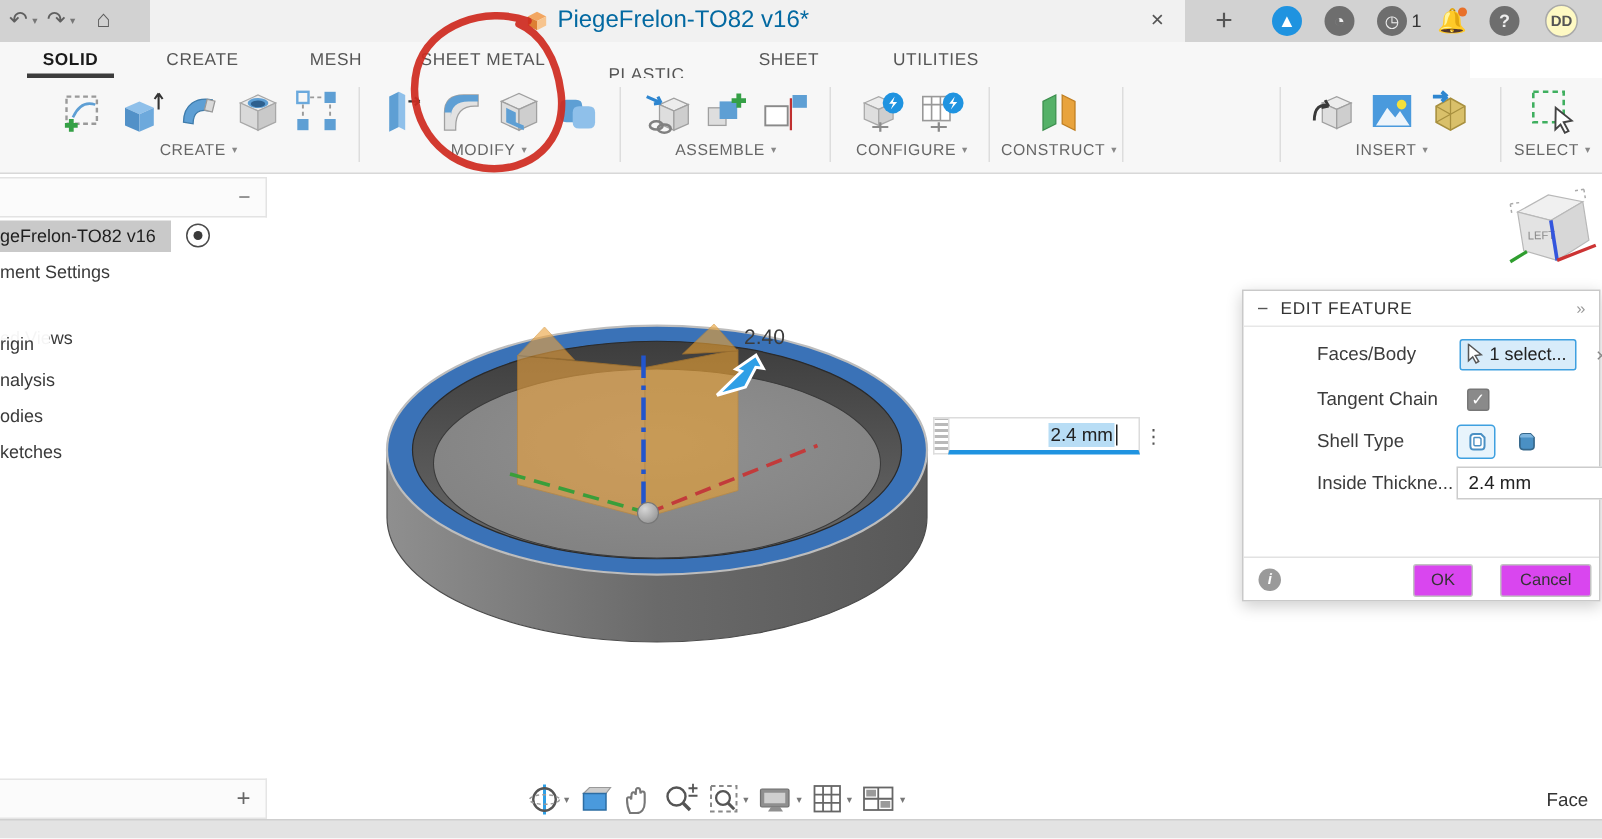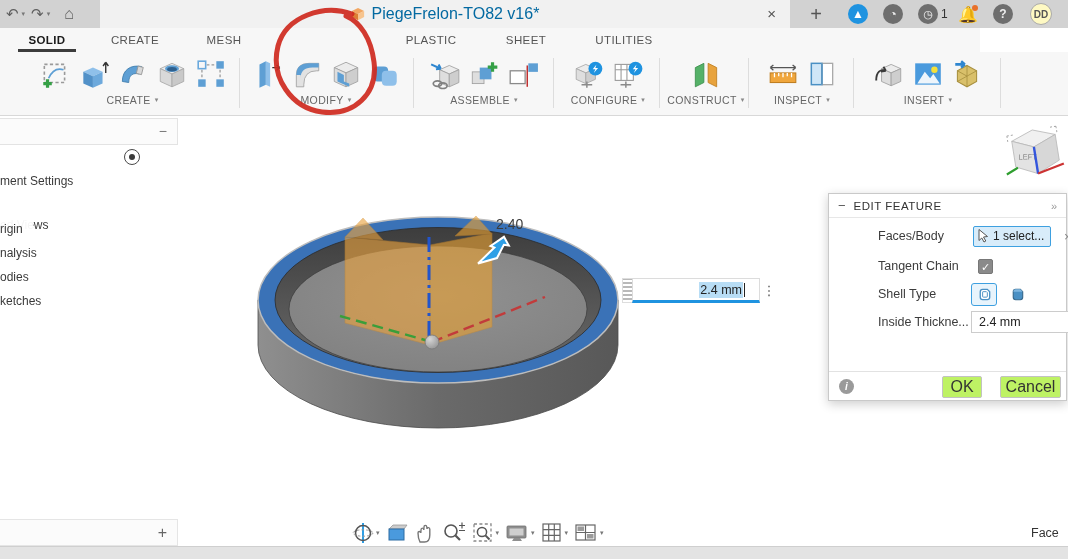--- a/index.html
+++ b/index.html
@@ -79,21 +79,21 @@
   .row-x { position:absolute; left:198px; color:#888; font-size:13px; }
   .chk { position:absolute; left:112px; width:15px; height:15px; background:#8a8a8a; border:1px solid #777; color:#fff; font-size:11px; line-height:14px; text-align:center; border-radius:2px; }
   .st-btn { position:absolute; width:26px; height:23px; border-radius:3px; display:flex; align-items:center; justify-content:center; }
   .st-btn.on { left:105px; border:1.5px solid #3ea0e0; background:#e8f4fc; }
   .st-btn.off { left:138px; border:1px solid transparent; }
   .txt-input { position:absolute; left:105px; width:110px; height:22px; border:1px solid #ccc; background:#fff; font-size:12.5px; color:#222; display:flex; align-items:center; padding-left:7px; }
   .dd { position:absolute; left:105px; width:110px; height:22px; border:1px solid #ccc; background:#fff; display:flex; align-items:center; gap:5px; padding:0 5px; font-size:12.5px; color:#222; }
   .dd .dd-caret { margin-left:auto; font-size:8px; color:#888; }
   .dlg-foot { position:absolute; left:0; top:177px; width:100%; height:30px; border-top:1px solid #e2e2e2; }
   .info-ico { position:absolute; left:10px; top:7px; width:15px; height:15px; border-radius:50%; background:#9a9a9a; color:#fff; font-size:10px; font-style:italic; font-weight:bold; text-align:center; line-height:15px; }
-  .btn { position:absolute; top:4px; height:22px; background:#bef264; border:1px solid #c2c2c2; border-radius:2px; font-size:16px; color:#333; display:flex; align-items:center; justify-content:center; }
+  .btn { position:absolute; top:4px; height:22px; background:#d946ef; border:1px solid #c2c2c2; border-radius:2px; font-size:11px; color:#333; display:flex; align-items:center; justify-content:center; }
   .btn.ok { left:113px; width:40px; }
   .btn.cancel { left:171px; width:61px; }
 
   
   .navbar { position:absolute; left:352px; top:519px; height:27px; display:flex; align-items:center; gap:6px; z-index:10; }
   .nav-btn { display:inline-flex; align-items:center; gap:2px; }
   .nav-btn .mini-caret { font-size:7px; color:#777; }
   .status-face { position:absolute; left:1031px; top:526px; font-size:12.5px; color:#333; z-index:10; }
   .timeline { position:absolute; left:0; top:546px; width:1068px; height:13px; background:#e3e3e3; border-top:1px solid #cfcfcf; }
 </style>
@@ -127,21 +127,22 @@
     <span class="tb-ico tb-bell">🔔</span>
     <span class="bell-dot"></span>
     <span class="tb-ico tb-help">?</span>
     <span class="tb-ico tb-avatar">DD</span>
   </div>
 
   <div class="ribbontabs">
     <span class="rtab active" style="left:18px;width:58px;">SOLID</span>
     <span class="rtab" style="left:98px;width:74px;">CREATE</span>
     <span class="rtab" style="left:196px;width:56px;">MESH</span>
-    <span class="rtab" style="left:398px;width:66px;">PLASTIC</span>
+    <span class="rtab" style="left:272px;width:100px;">SHEET METAL</span>
+    <span class="rtab" style="left:398px;width:66px;margin-top:10px;">PLASTIC</span>
     <span class="rtab" style="left:490px;width:72px;">SHEET</span>
     <span class="rtab" style="left:586px;width:76px;">UTILITIES</span>
   </div>
 
   <div class="ribbon">
 
     <div class="rgroup" style="left:30px;width:205px;">
       <div class="gicons">
         <span class="ribbon-btn">
             <svg width="32" height="32" viewBox="0 0 30 30">
@@ -299,42 +300,20 @@
             </svg>
           </span>
       </div>
       <div class="glabel">
           <span>CONSTRUCT</span>
           <span class="mini-caret">▾</span>
         </div>
     </div>
     <div class="vsep" style="left:748px;"></div>
 
-    <div class="rgroup" style="left:752px;width:100px;">
-      <div class="gicons">
-        <span class="ribbon-btn">
-            <svg width="32" height="32" viewBox="0 0 30 30">
-              <path d="M3 9 h24 M3 9 l3 -2.5 M3 9 l3 2.5 M27 9 l-3 -2.5 M27 9 l-3 2.5" stroke="#555" stroke-width="1.2" fill="none"></path>
-              <rect x="3" y="14" width="24" height="9" fill="#f0a63c" stroke="#c07f21" stroke-width="1"></rect>
-              <path d="M7 14 v4 M11 14 v3 M15 14 v4 M19 14 v3 M23 14 v4" stroke="#fff" stroke-width="1.2"></path>
-            </svg>
-          </span>
-        <span class="ribbon-btn">
-            <svg width="32" height="32" viewBox="0 0 30 30">
-              <rect x="5" y="5" width="10" height="20" fill="#cfe6f7" stroke="#4a90c4" stroke-width="1.4"></rect>
-              <rect x="15" y="5" width="10" height="20" fill="#fff" stroke="#a8a8a8" stroke-width="1.2"></rect>
-              <path d="M15 5 v20" stroke="#4a90c4" stroke-width="1.4"></path>
-            </svg>
-          </span>
-      </div>
-      <div class="glabel">
-          <span>INSPECT</span>
-          <span class="mini-caret">▾</span>
-        </div>
-    </div>
     <div class="vsep" style="left:853px;"></div>
 
     <div class="rgroup" style="left:858px;width:140px;">
       <div class="gicons">
         <span class="ribbon-btn">
             <svg width="32" height="32" viewBox="0 0 30 30">
               <polygon points="8,10 17,6 26,10 17,14" fill="#ececec" stroke="#a0a0a0" stroke-width="0.8"></polygon>
               <polygon points="8,10 17,14 17,26 8,22" fill="#dedede" stroke="#a0a0a0" stroke-width="0.8"></polygon>
               <polygon points="17,14 26,10 26,22 17,26" fill="#cecece" stroke="#a0a0a0" stroke-width="0.8"></polygon>
               <path d="M3 21 C3 13 7 10 12 12 M12 12 l-4.5 0.8 M12 12 l-2.2 -3.8" stroke="#3a3a3a" stroke-width="1.8" fill="none"></path>
@@ -355,29 +334,44 @@
             </svg>
           </span>
       </div>
       <div class="glabel">
           <span>INSERT</span>
           <span class="mini-caret">▾</span>
         </div>
     </div>
     <div class="vsep" style="left:1000px;"></div>
 
+    <div class="rgroup" style="left:1004px;width:62px;">
+      <div class="gicons">
+        <span class="ribbon-btn">
+            <svg width="32" height="32" viewBox="0 0 30 30">
+              <rect x="3" y="3" width="19" height="19" fill="none" stroke="#3faf5f" stroke-width="1.6" stroke-dasharray="3.4 2.6"></rect>
+              <polygon points="17,13 27,21 22,22 25,27.5 22.7,28.6 20,23.5 16.8,26.5" fill="#fff" stroke="#444" stroke-width="1.2"></polygon>
+            </svg>
+          </span>
+      </div>
+      <div class="glabel">
+          <span>SELECT</span>
+          <span class="mini-caret">▾</span>
+        </div>
+    </div>
   </div>
 
   <svg class="annotation" viewBox="0 0 122 114">
     <path d="M 86 8 C 58 -2 20 10 12 40 C 4 72 26 102 56 106 C 88 110 112 88 108 56 C 105 32 94 16 80 10" fill="none" stroke="#cf2b20" stroke-width="5" stroke-linecap="round" opacity="0.93"></path>
   </svg>
 
   <div class="bheader">
     <span class="min">−</span>
   </div>
+  <div class="bitem sel" style="top:147px;">geFrelon-TO82 v16</div>
   <span class="radio-btn">
       <span class="dot"></span>
     </span>
   <div class="bitem" style="top:171px;">ment Settings</div>
   <div class="bitem" style="top:195px;margin-top:20px;">ed Views</div>
   <div class="bitem" style="top:219px;">rigin</div>
   <div class="bitem" style="top:243px;">nalysis</div>
   <div class="bitem" style="top:267px;">odies</div>
   <div class="bitem" style="top:291px;">ketches</div>
   <div class="bfooter">

